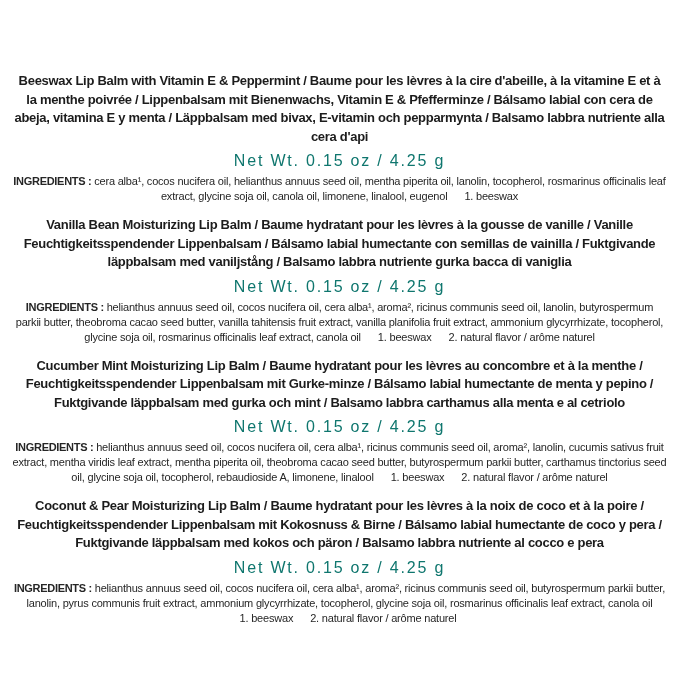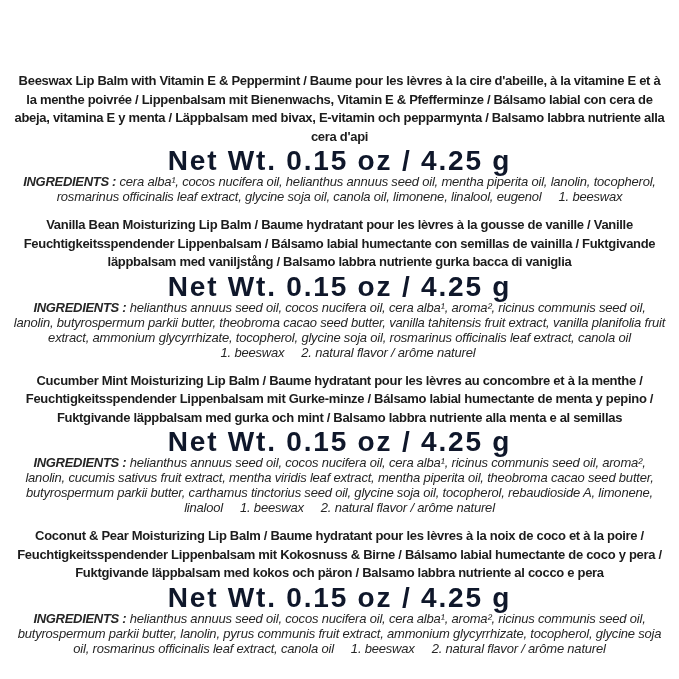--- a/index.html
+++ b/index.html
@@ -28,34 +28,33 @@
   .title {
     margin: 0;
     font-size: 13px;
     font-weight: bold;
     line-height: 18.5px;
     letter-spacing: -0.3px;
     color: #1c1c1c;
   }
   .netwt {
     margin: 2px 0 1px 0;
-    font-size: 28px;
-    font-weight: 700;
+    font-size: 16px;
+    font-weight: 400;
     line-height: 25px;
     letter-spacing: 1.8px;
-    color: #0f172a;
+    color: #0f766e;
   }
   .ingredients {
     margin: 0;
-    font-size: 13px;
+    font-size: 11px;
     font-weight: normal;
     line-height: 15px;
     letter-spacing: -0.2px;
     color: #262626;
-    font-style: italic;
   }
   .ing-label {
     font-weight: bold;
     letter-spacing: -0.3px;
   }
   .footnote {
     display: inline-block;
     margin-left: 17px;
     white-space: nowrap;
   }
@@ -71,21 +70,21 @@
     <p class="ingredients"><span class="ing-label">INGREDIENTS :</span> <span>cera alba¹, cocos nucifera oil, helianthus annuus seed oil, mentha piperita oil, lanolin, tocopherol, rosmarinus officinalis leaf extract, glycine soja oil, canola oil, limonene, linalool, eugenol</span><span class="footnote">1. beeswax</span></p>
   </section>
 
   <section class="product">
     <h2 class="title">Vanilla Bean Moisturizing Lip Balm / Baume hydratant pour les lèvres à la gousse de vanille / Vanille Feuchtigkeitsspendender Lippenbalsam / Bálsamo labial humectante con semillas de vainilla / Fuktgivande läppbalsam med vaniljstång / Balsamo labbra nutriente gurka bacca di vaniglia</h2>
     <div class="netwt">Net Wt. 0.15 oz / 4.25 g</div>
     <p class="ingredients"><span class="ing-label">INGREDIENTS :</span> <span>helianthus annuus seed oil, cocos nucifera oil, cera alba¹, aroma², ricinus communis seed oil, lanolin, butyrospermum parkii butter, theobroma cacao seed butter, vanilla tahitensis fruit extract, vanilla planifolia fruit extract, ammonium glycyrrhizate, tocopherol, glycine soja oil, rosmarinus officinalis leaf extract, canola oil</span><span class="footnote">1. beeswax</span><span class="footnote">2. natural flavor / arôme naturel</span></p>
   </section>
 
   <section class="product">
-    <h2 class="title">Cucumber Mint Moisturizing Lip Balm / Baume hydratant pour les lèvres au concombre et à la menthe / Feuchtigkeitsspendender Lippenbalsam mit Gurke-minze / Bálsamo labial humectante de menta y pepino / Fuktgivande läppbalsam med gurka och mint / Balsamo labbra nutriente alla menta e al semillas</h2>
+    <h2 class="title">Cucumber Mint Moisturizing Lip Balm / Baume hydratant pour les lèvres au concombre et à la menthe / Feuchtigkeitsspendender Lippenbalsam mit Gurke-minze / Bálsamo labial humectante de menta y pepino / Fuktgivande läppbalsam med gurka och mint / Balsamo labbra carthamus alla menta e al cetriolo</h2>
     <div class="netwt">Net Wt. 0.15 oz / 4.25 g</div>
     <p class="ingredients"><span class="ing-label">INGREDIENTS :</span> <span>helianthus annuus seed oil, cocos nucifera oil, cera alba¹, ricinus communis seed oil, aroma², lanolin, cucumis sativus fruit extract, mentha viridis leaf extract, mentha piperita oil, theobroma cacao seed butter, butyrospermum parkii butter, carthamus tinctorius seed oil, glycine soja oil, tocopherol, rebaudioside A, limonene, linalool</span><span class="footnote">1. beeswax</span><span class="footnote">2. natural flavor / arôme naturel</span></p>
   </section>
 
   <section class="product">
     <h2 class="title">Coconut &amp; Pear Moisturizing Lip Balm / Baume hydratant pour les lèvres à la noix de coco et à la poire / Feuchtigkeitsspendender Lippenbalsam mit Kokosnuss &amp; Birne / Bálsamo labial humectante de coco y pera / Fuktgivande läppbalsam med kokos och päron / Balsamo labbra nutriente al cocco e pera</h2>
     <div class="netwt">Net Wt. 0.15 oz / 4.25 g</div>
     <p class="ingredients"><span class="ing-label">INGREDIENTS :</span> <span>helianthus annuus seed oil, cocos nucifera oil, cera alba¹, aroma², ricinus communis seed oil, butyrospermum parkii butter, lanolin, pyrus communis fruit extract, ammonium glycyrrhizate, tocopherol, glycine soja oil, rosmarinus officinalis leaf extract, canola oil</span><span class="footnote">1. beeswax</span><span class="footnote">2. natural flavor / arôme naturel</span></p>
   </section>
 

